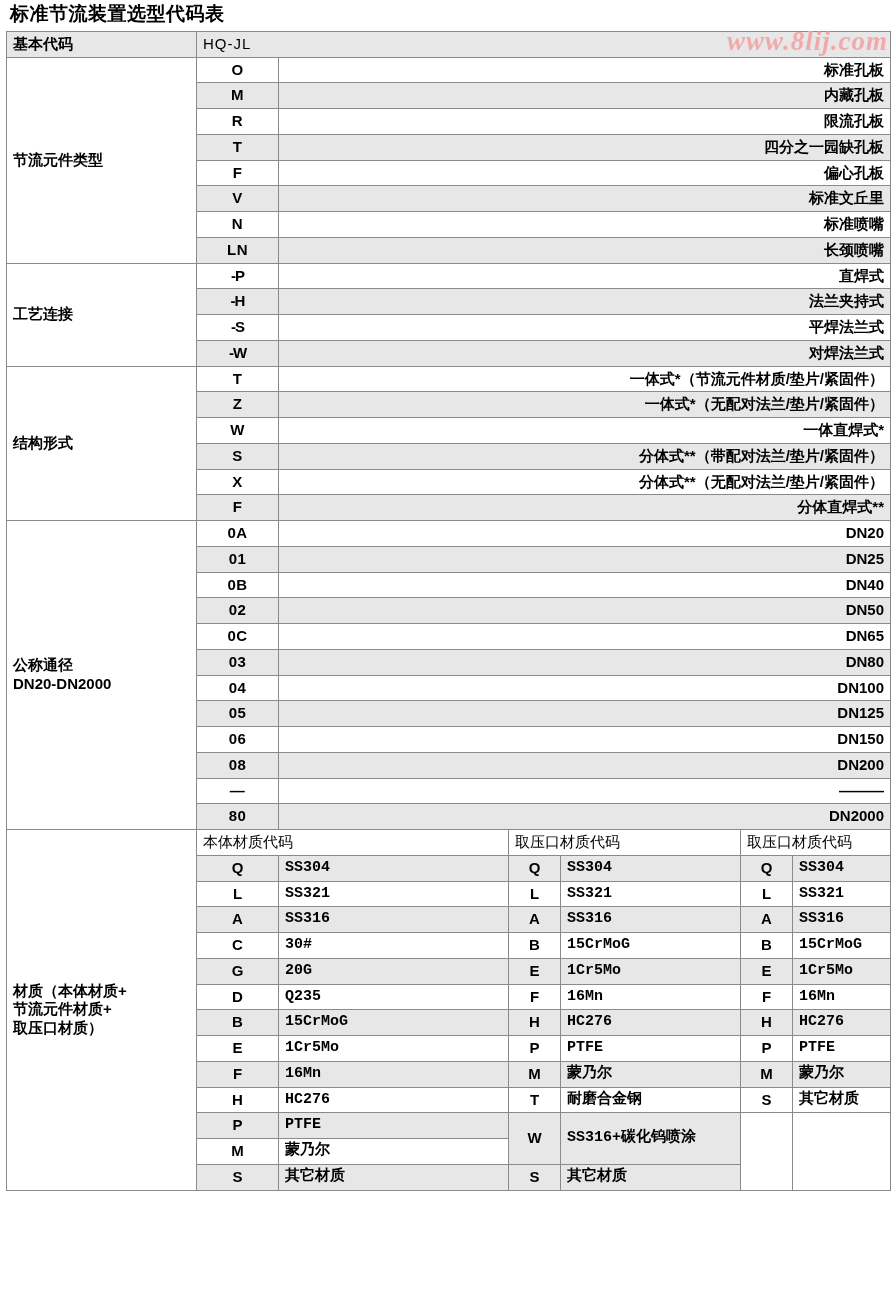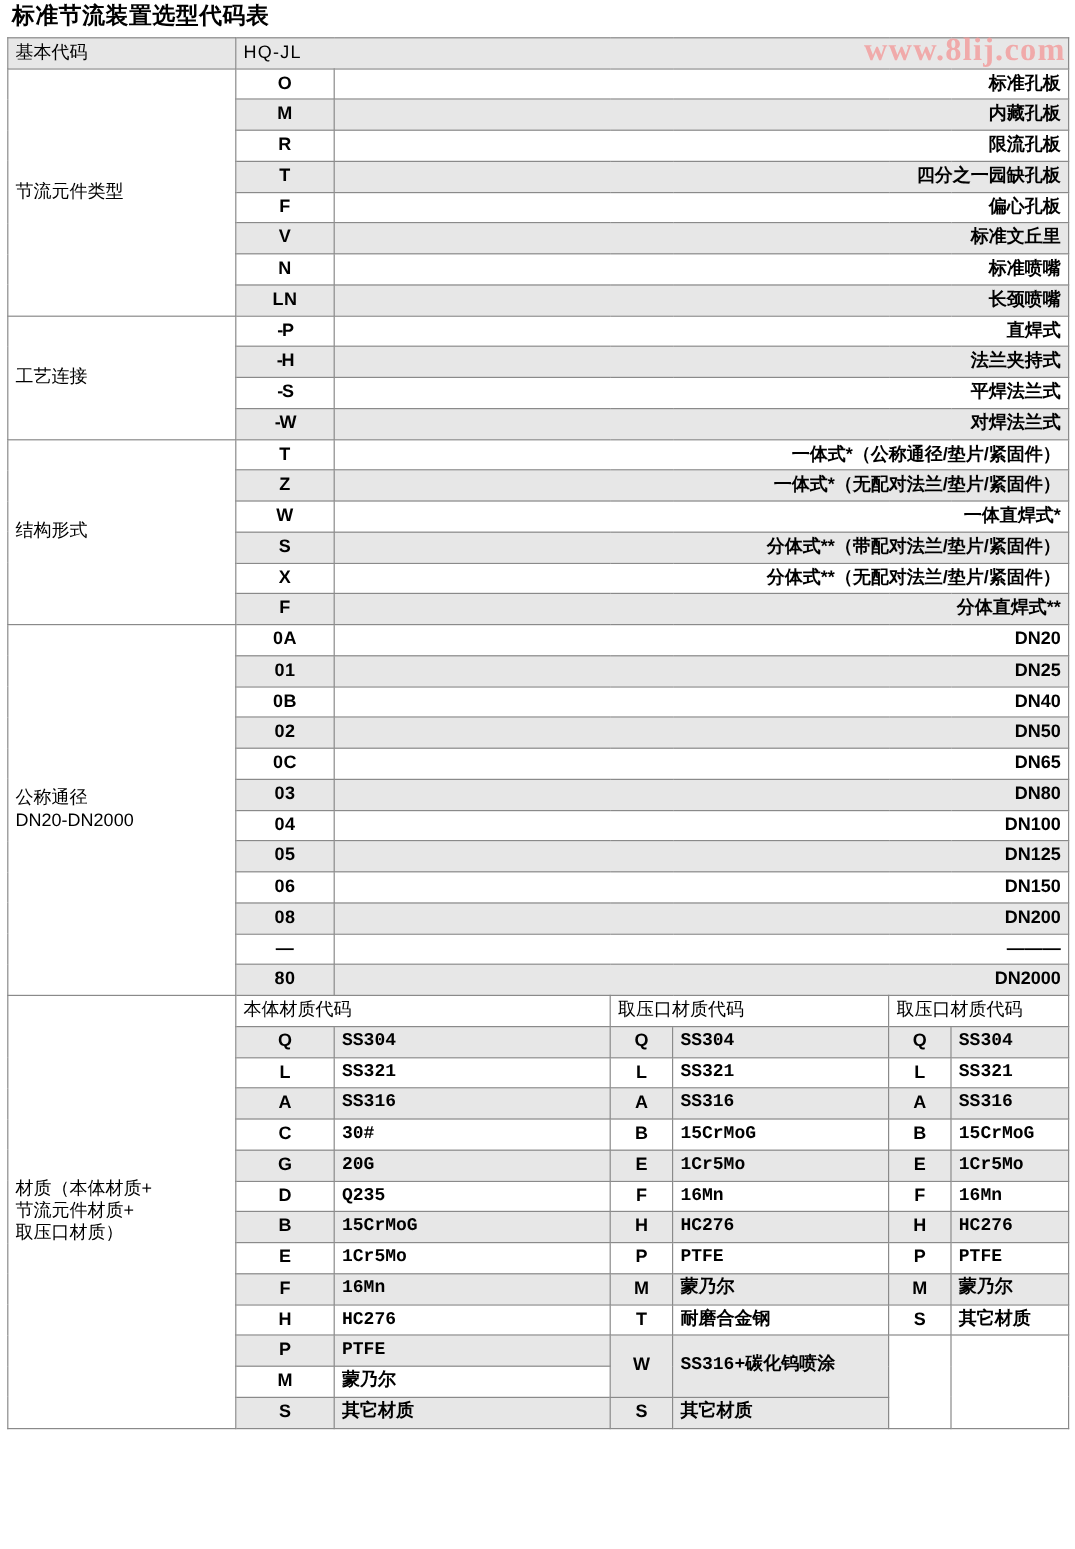--- a/index.html
+++ b/index.html
@@ -29,20 +29,21 @@
     padding: 3px 0 5px 4px;
     line-height: 1.2;
   }
   .watermark {
     position: absolute;
     top: 26px;
     right: 8px;
     font-family: "Liberation Serif", serif;
     font-size: 27px;
     font-weight: bold;
+    font-style: italic;
     color: #f2a0a0;
     opacity: 0.85;
     letter-spacing: 1px;
     pointer-events: none;
     z-index: 5;
   }
   table.code-table {
     border-collapse: collapse;
     width: 884px;
     table-layout: fixed;
@@ -50,21 +51,21 @@
   table.code-table td {
     border: 1px solid #8a8a8a;
     vertical-align: middle;
     font-size: 15px;
     line-height: 1.25;
     padding: 3px 6px;
     height: 22px;
     box-sizing: border-box;
   }
   .cat-cell {
-    font-weight: normal;
+    font-weight: bold;
     font-size: 16px;
     vertical-align: top;
     padding-top: 5px;
     line-height: 1.35;
   }
   .code-cell {
     text-align: center;
     font-weight: bold;
     font-size: 15px;
     letter-spacing: 0.5px;
@@ -181,21 +182,21 @@
         <td class="desc-cell white" colspan="5">平焊法兰式</td>
       </tr>
       <tr>
         <td class="code-cell shade dash">-W</td>
         <td class="desc-cell shade" colspan="5">对焊法兰式</td>
       </tr>
 
       <tr>
         <td class="cat-cell white" rowspan="6">结构形式</td>
         <td class="code-cell white">T</td>
-        <td class="desc-cell white" colspan="5">一体式*（公称通径/垫片/紧固件）</td>
+        <td class="desc-cell white" colspan="5">一体式*（节流元件材质/垫片/紧固件）</td>
       </tr>
       <tr>
         <td class="code-cell shade">Z</td>
         <td class="desc-cell shade" colspan="5">一体式*（无配对法兰/垫片/紧固件）</td>
       </tr>
       <tr>
         <td class="code-cell white">W</td>
         <td class="desc-cell white" colspan="5">一体直焊式*</td>
       </tr>
       <tr>

